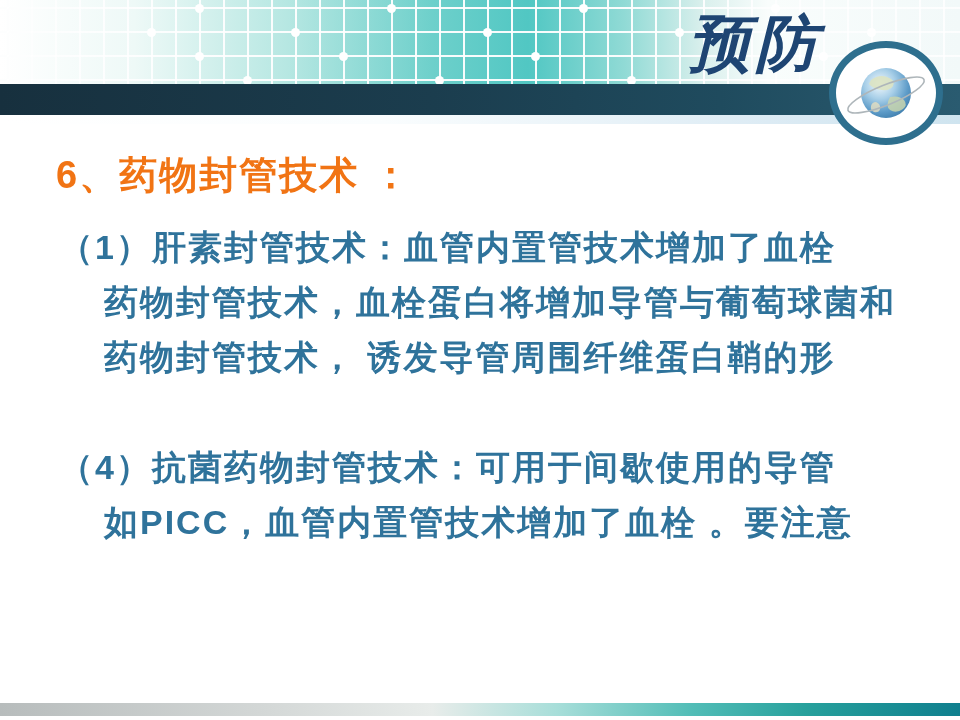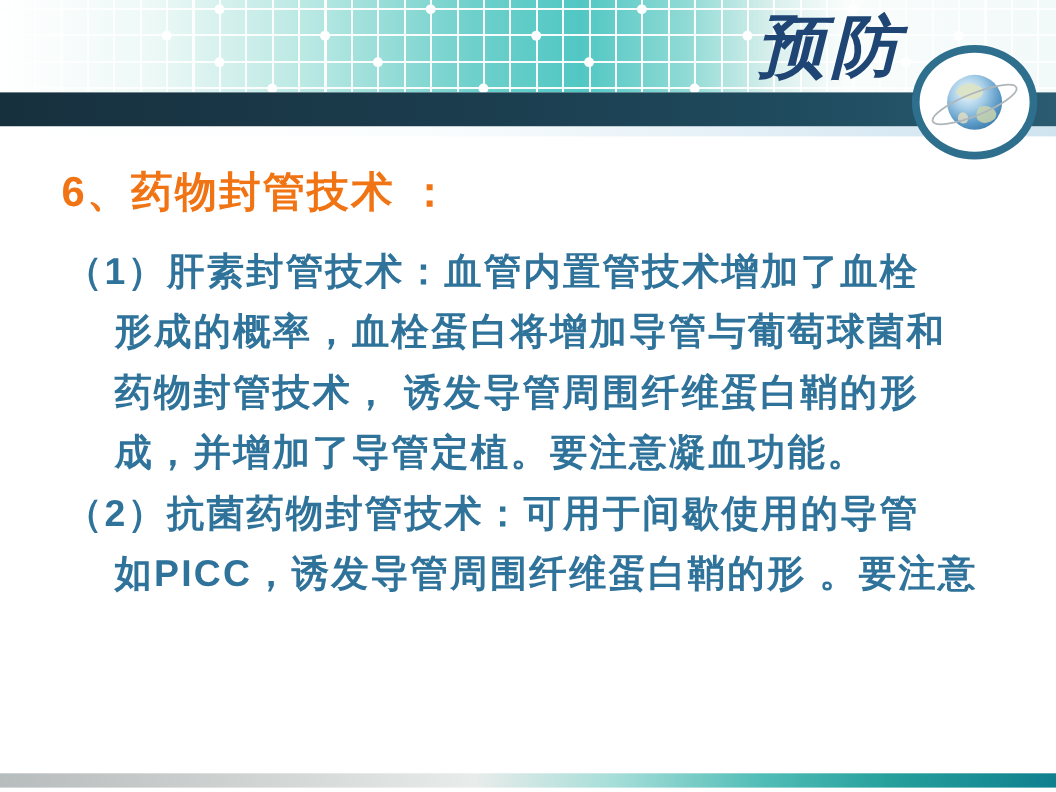--- a/index.html
+++ b/index.html
@@ -119,23 +119,22 @@
       <path d="M52 47 q9 -2 14 3 q4 5 -1 9 q-7 5 -13 1 q-5 -4 0 -13z" fill="#c9d5ae" opacity="0.85"></path>
       <path d="M38 52 q5 2 4 7 q-1 4 -6 3 q-4 -2 -3 -6 q1 -4 5 -4z" fill="#e6dfc1" opacity="0.8"></path>
       <ellipse cx="48" cy="45" rx="41" ry="10" fill="none" stroke="#aeb6ba" stroke-width="1.6" transform="rotate(-22 48 45)"></ellipse>
     </svg>
   </div>
 
   <main class="content">
     <h2 class="section-heading">6、药物封管技术 ：</h2>
 
     <div class="line p1l1">（1）肝素封管技术：血管内置管技术增加了血栓</div>
-    <div class="line p1l2">形成的概率，血栓蛋白将增加导管与葡萄球菌和</div>
+    <div class="line p1l2">药物封管技术，血栓蛋白将增加导管与葡萄球菌和</div>
     <div class="line p1l3">药物封管技术， 诱发导管周围纤维蛋白鞘的形</div>
-    <div class="line p1l4">成，并增加了导管定植。要注意凝血功能。</div>
 
-    <div class="line p2l1">（2）抗菌药物封管技术：可用于间歇使用的导管</div>
-    <div class="line p2l2">如PICC，诱发导管周围纤维蛋白鞘的形 。要注意</div>
+    <div class="line p2l1">（4）抗菌药物封管技术：可用于间歇使用的导管</div>
+    <div class="line p2l2">如PICC，血管内置管技术增加了血栓 。要注意</div>
   </main>
 
   <div class="footer-bar"></div>
 
 </div>
 
 </body></html>

